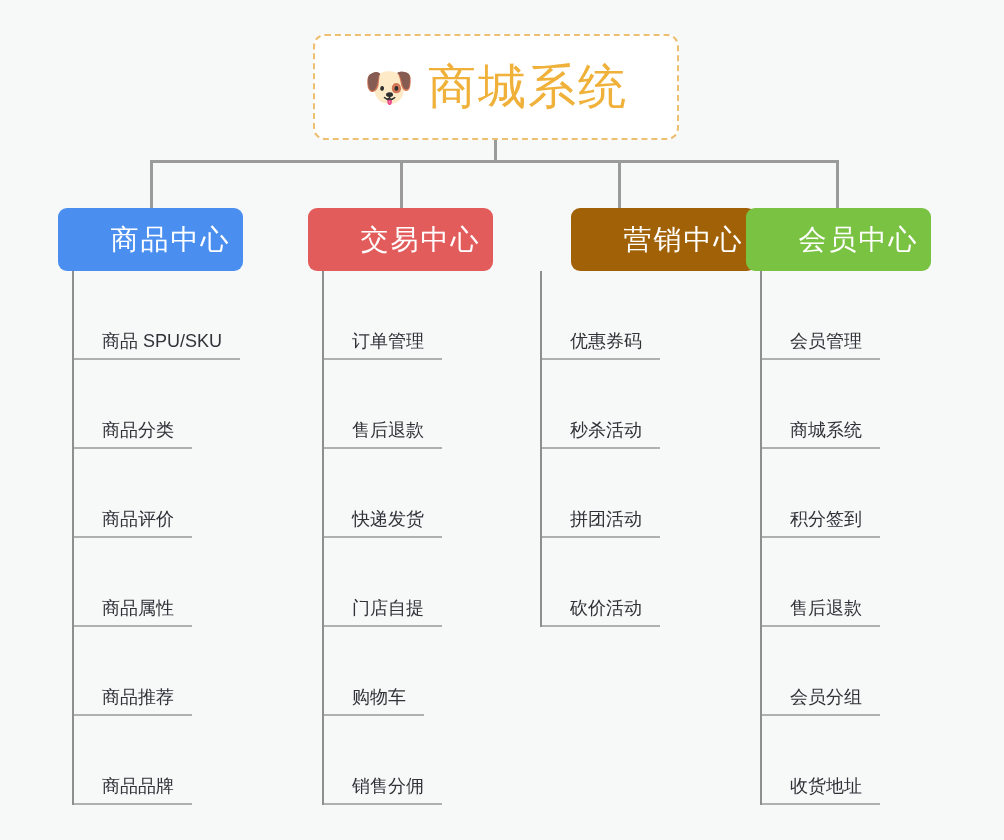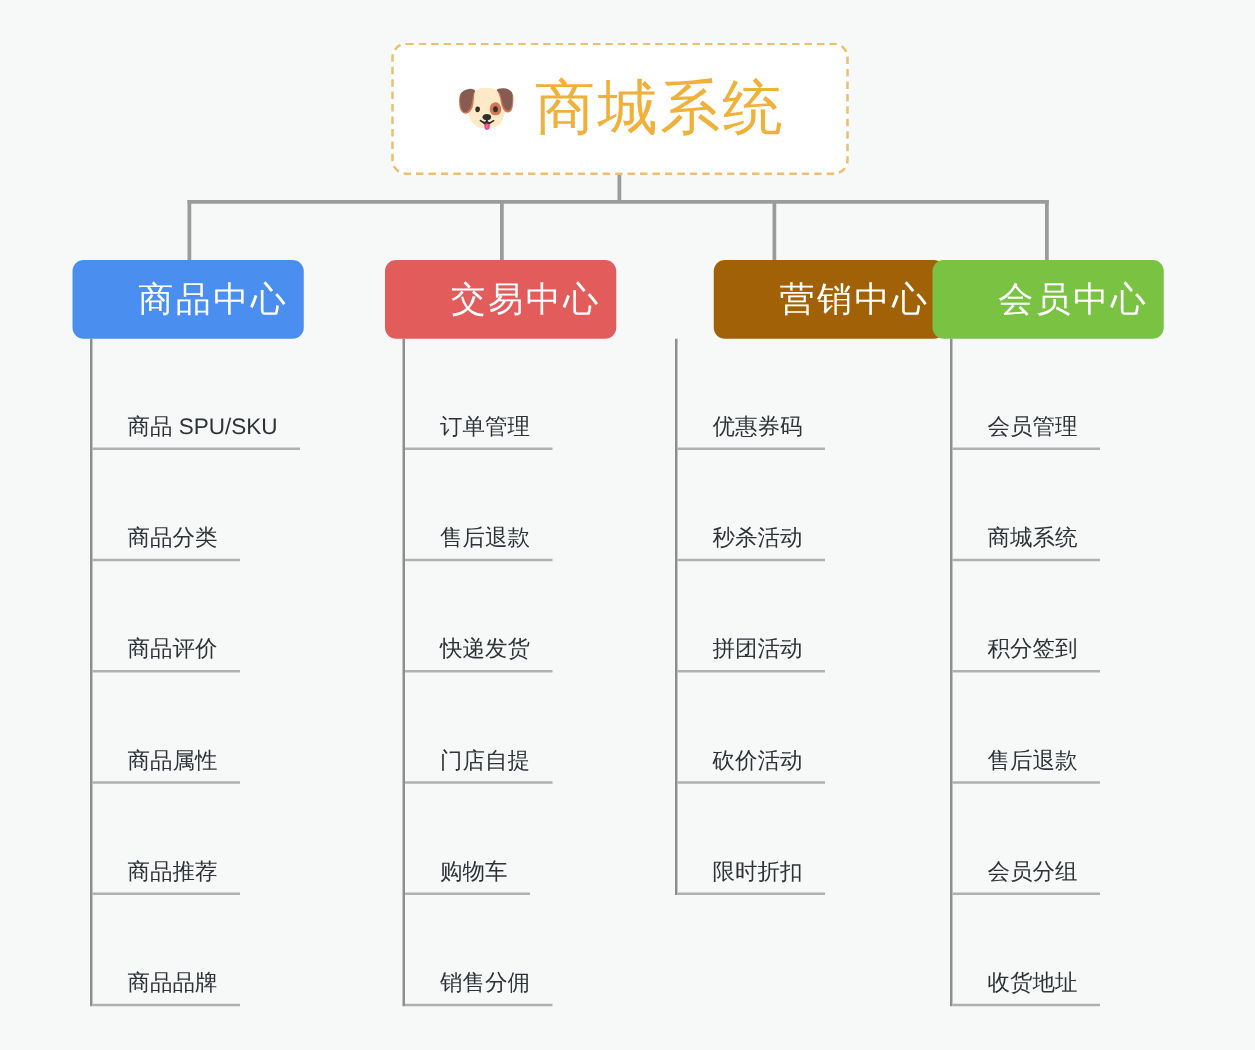--- a/index.html
+++ b/index.html
@@ -218,25 +218,20 @@
           <div class="leaf-item">
             <span class="leaf-inner">
               <span class="leaf-label">拼团活动</span>
             </span>
           </div>
           <div class="leaf-item">
             <span class="leaf-inner">
               <span class="leaf-label">砍价活动</span>
             </span>
           </div>
-          <div class="leaf-item">
-            <span class="leaf-inner">
-              <span class="leaf-label">限时折扣</span>
-            </span>
-          </div>
         </div>
       </div>
       <div class="branch" style="left: 746px; width: 185px;">
         <div class="branch-header" style="background: rgb(121, 194, 66); width: 185px;">
           <span class="branch-header-label">会员中心</span>
         </div>
         <div class="leaf-list">
           <div class="leaf-item">
             <span class="leaf-inner">
               <span class="leaf-label">会员管理</span>

